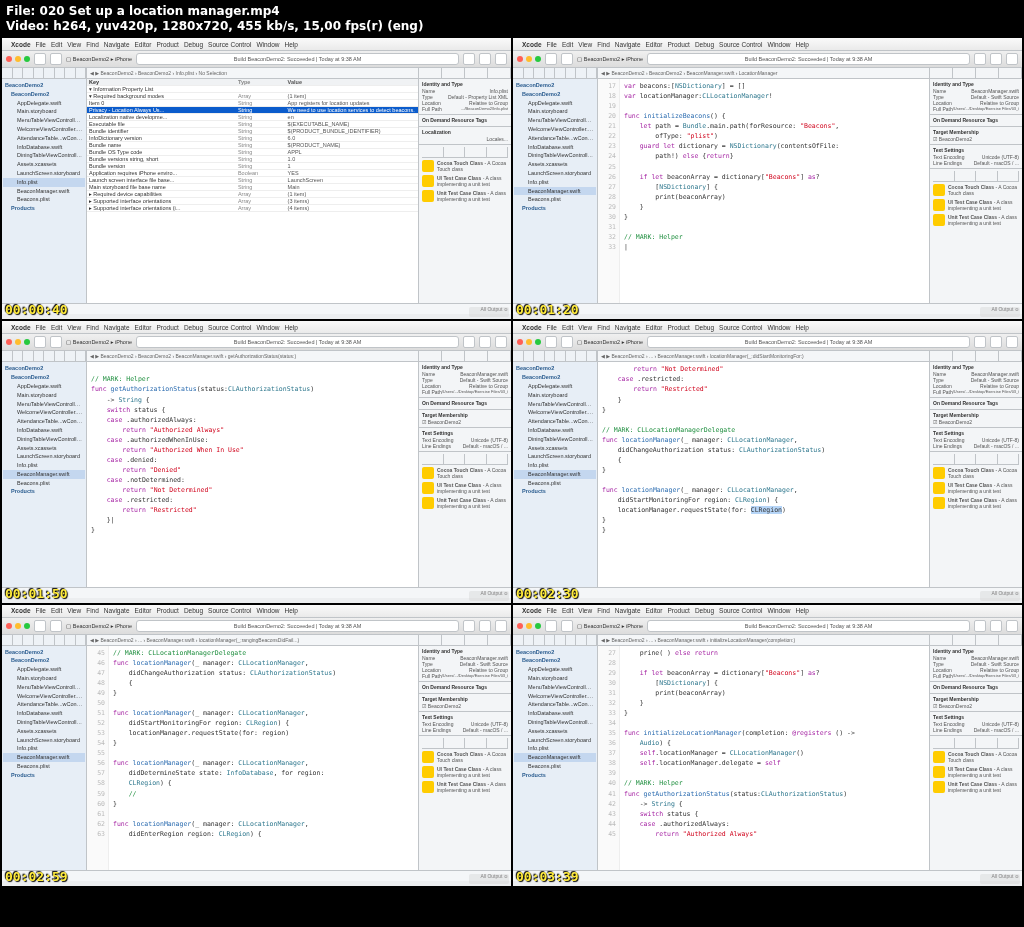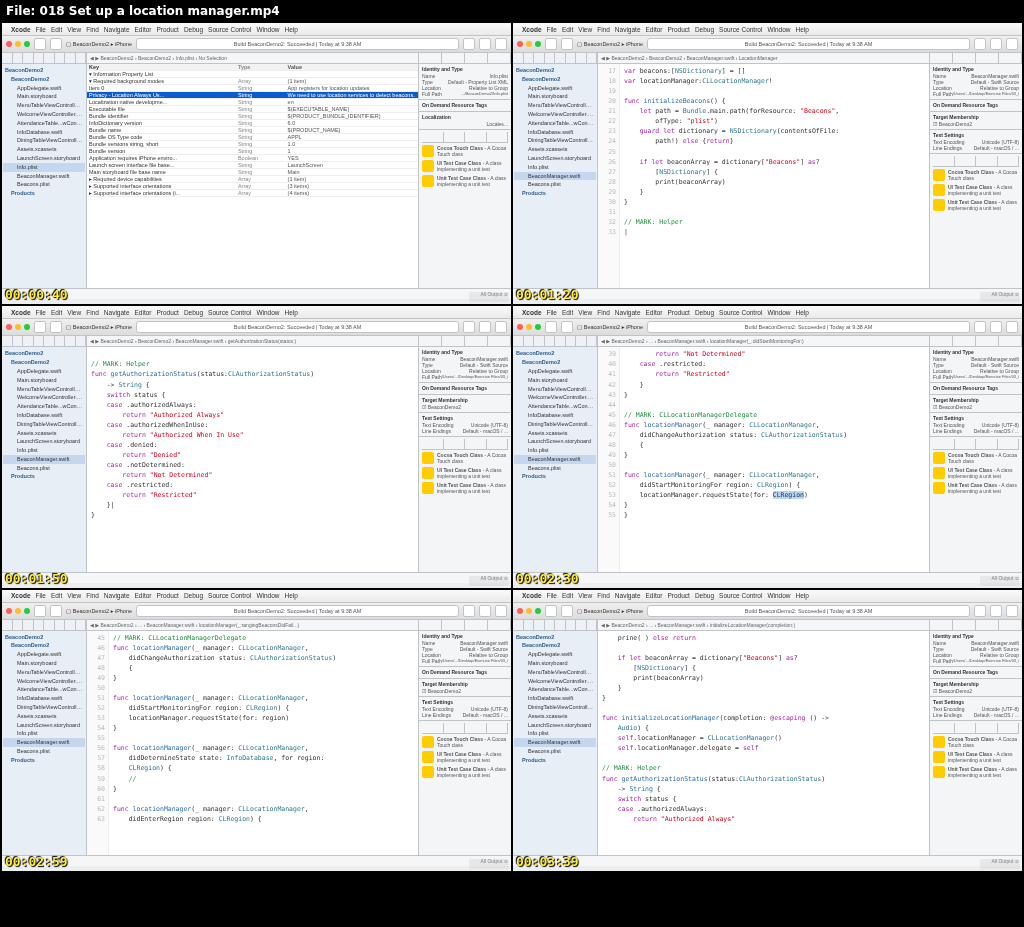--- a/index.html
+++ b/index.html
@@ -199,21 +199,22 @@
   }
   .plist table{width:100%;border-collapse:collapse;}
   .plist td{border-bottom:1px solid #eee;padding:0 2px;white-space:nowrap;overflow:hidden;text-overflow:ellipsis;}
   .plist tr.sel td{background:var(--blue);color:#fff;}
   .plist .c1{width:45%;} .plist .c2{width:15%;color:#888;} .plist .c3{width:40%;color:#555;}
 </style>
 </head>
 <body>
 
 <div class="meta">
-  <div><b>File:</b> <span>018 Set up a location manager.mp4</span></div>
+  <div><b>File:</b> <span>020 Set up a location manager.mp4</span></div>
+  <div><b>Video:</b> <span>h264, yuv420p, 1280x720, 455 kb/s, 15,00 fps(r) (eng)</span></div>
 </div>
 
 <div class="grid">
 
 <div class="tile">
     <div class="menubar">
     <span class="apple"></span>
     <b>Xcode</b>
     <span>File</span>
         <span>Edit</span>
@@ -829,37 +830,20 @@
             <div class="tree-item  " style="padding-left:14px">LaunchScreen.storyboard</div>
             <div class="tree-item  " style="padding-left:14px">Info.plist</div>
             <div class="tree-item  sel" style="padding-left:14px">BeaconManager.swift</div>
             <div class="tree-item  " style="padding-left:14px">Beacons.plist</div>
             <div class="tree-item folder " style="padding-left:8px">Products</div>
     </div>
   </div>
       <div class="center">
     <div class="jump">◀ ▶ BeaconDemo2 › ... › BeaconManager.swift › locationManager(_:didStartMonitoringFor:)</div>
     <div class="editor">
-      <div class="gutter">39
-40
-41
-42
-43
-44
-45
-46
-47
-48
-49
-50
-51
-52
-53
-54
-55</div>
       <div class="code">        <span class="kw">return</span> <span class="st">"Not Determined"</span>
     <span class="kw">case</span> .restricted:
         <span class="kw">return</span> <span class="st">"Restricted"</span>
     }
 }
 
 <span class="cm">// MARK: CLLocationManagerDelegate</span>
 <span class="kw">func</span> <span class="fn">locationManager</span>(_ manager: <span class="ty">CLLocationManager</span>,
     didChangeAuthorization status: <span class="ty">CLAuthorizationStatus</span>)
     {
@@ -1183,29 +1167,48 @@
             <div class="tree-item  " style="padding-left:14px">LaunchScreen.storyboard</div>
             <div class="tree-item  " style="padding-left:14px">Info.plist</div>
             <div class="tree-item  sel" style="padding-left:14px">BeaconManager.swift</div>
             <div class="tree-item  " style="padding-left:14px">Beacons.plist</div>
             <div class="tree-item folder " style="padding-left:8px">Products</div>
     </div>
   </div>
       <div class="center">
     <div class="jump">◀ ▶ BeaconDemo2 › ... › BeaconManager.swift › initializeLocationManager(completion:)</div>
     <div class="editor">
+      <div class="gutter">27
+28
+29
+30
+31
+32
+33
+34
+35
+36
+37
+38
+39
+40
+41
+42
+43
+44
+45</div>
       <div class="code">    prine( ) <span class="kw">else</span> <span class="kw">return</span>
 
     <span class="kw">if let</span> beaconArray = dictionary[<span class="st">"Beacons"</span>] <span class="kw">as</span>?
         [<span class="ty">NSDictionary</span>] {
         print(beaconArray)
     }
 }
 
-<span class="kw">func</span> <span class="fn">initializeLocationManager</span>(completion: <span class="kw">@escaping</span> () -&gt;
+<span class="kw">func</span> <span class="fn">initializeLocationManager</span>(completion: <span class="kw">@registers</span> () -&gt;
     <span class="ty">Audio</span>) {
     <span class="kw">self</span>.locationManager = <span class="ty">CLLocationManager</span>()
     <span class="kw">self</span>.locationManager.delegate = <span class="kw">self</span>
 
 <span class="cm">// MARK: Helper</span>
 <span class="kw">func</span> <span class="fn">getAuthorizationStatus</span>(status:<span class="ty">CLAuthorizationStatus</span>)
     -&gt; <span class="ty">String</span> {
     <span class="kw">switch</span> status {
     <span class="kw">case</span> .authorizedAlways:
         <span class="kw">return</span> <span class="st">"Authorized Always"</span></div>

